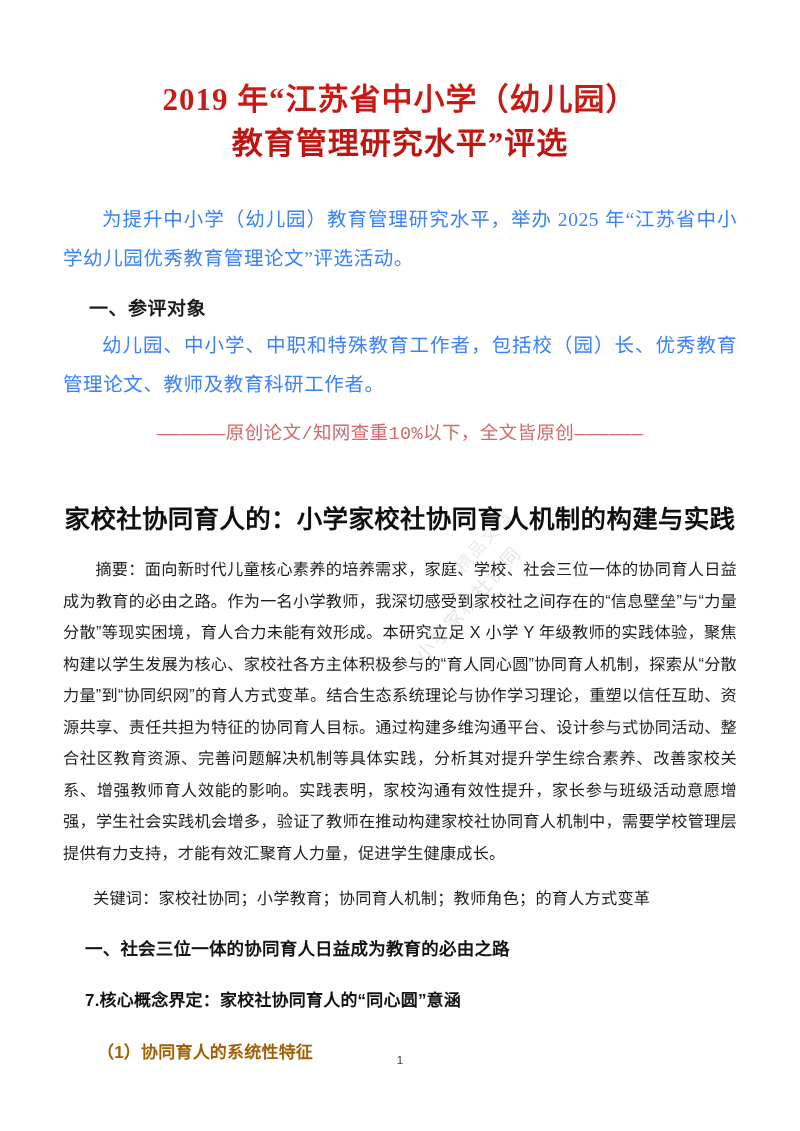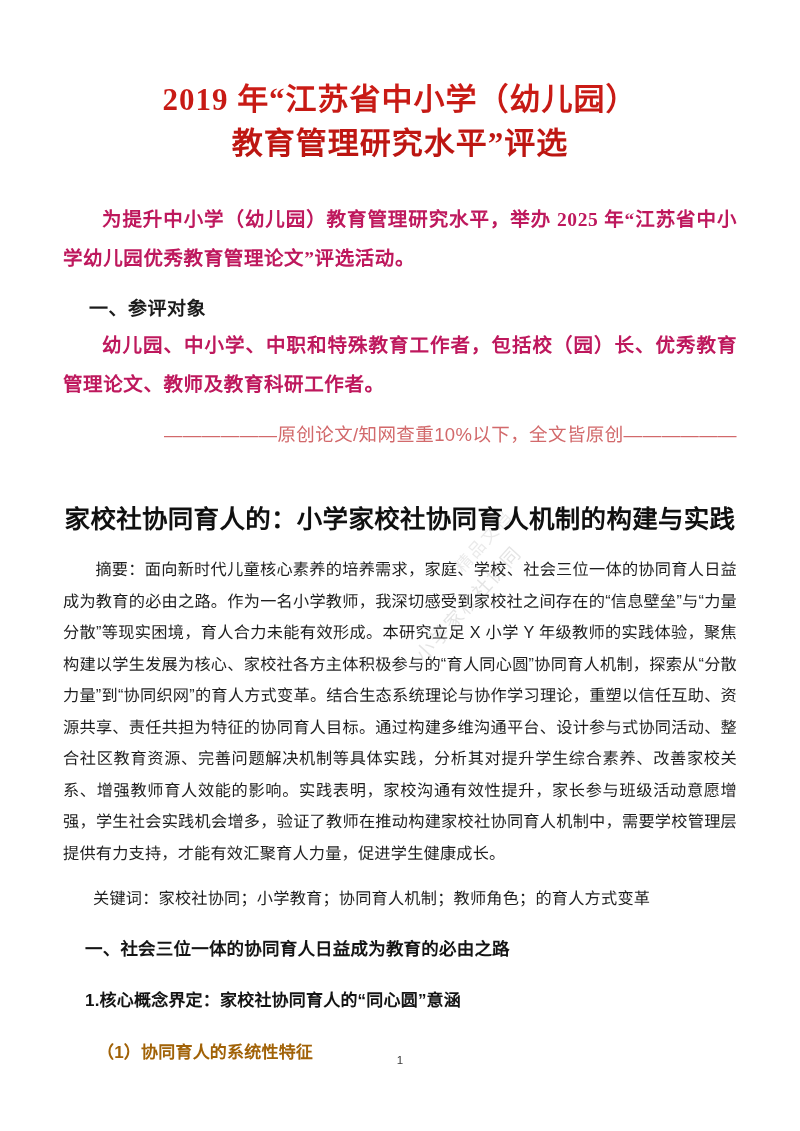--- a/index.html
+++ b/index.html
@@ -69,45 +69,44 @@
   }
   .doc-headline .hl-line { display: block; }
 
   
   .intro-para {
     margin: 0;
     padding-top: 34px;
     font-family: "Liberation Serif", "DejaVu Serif", serif;
     font-size: 19.5px;
     line-height: 39px;
-    color: #be185d;
+    color: #3b82f6;
     text-indent: 2em;
     text-align: justify;
     letter-spacing: 0.6px;
-    font-weight: bold;
   }
   .intro-para.tight { padding-top: 0; }
 
   .notice-heading {
     margin: 0;
     padding-top: 14px;
     padding-left: 26px;
     font-family: "Liberation Sans", "DejaVu Sans", sans-serif;
     font-weight: bold;
     font-size: 19px;
     line-height: 34px;
     color: #1b1b1b;
     letter-spacing: 0.5px;
   }
 
   .original-note {
     margin: 0;
     padding-top: 16px;
-    text-align: right;
-    font-family: Liberation Sans, sans-serif;
+    text-align: center;
+    font-family: Liberation Mono, monospace;
     font-size: 18.5px;
     line-height: 30px;
     color: #d2696b;
     letter-spacing: 0.4px;
   }
 
   
   .article-title {
     margin: 0;
     padding-top: 48px;
@@ -217,21 +216,21 @@
     <p class="original-note">——————原创论文/知网查重10%以下，全文皆原创——————</p>
 
     <h2 class="article-title">家校社协同育人的：小学家校社协同育人机制的构建与实践</h2>
 
     <p class="abstract-para">摘要：面向新时代儿童核心素养的培养需求，家庭、学校、社会三位一体的协同育人日益成为教育的必由之路。作为一名小学教师，我深切感受到家校社之间存在的“信息壁垒”与“力量分散”等现实困境，育人合力未能有效形成。本研究立足 X 小学 Y 年级教师的实践体验，聚焦构建以学生发展为核心、家校社各方主体积极参与的“育人同心圆”协同育人机制，探索从“分散力量”到“协同织网”的育人方式变革。结合生态系统理论与协作学习理论，重塑以信任互助、资源共享、责任共担为特征的协同育人目标。通过构建多维沟通平台、设计参与式协同活动、整合社区教育资源、完善问题解决机制等具体实践，分析其对提升学生综合素养、改善家校关系、增强教师育人效能的影响。实践表明，家校沟通有效性提升，家长参与班级活动意愿增强，学生社会实践机会增多，验证了教师在推动构建家校社协同育人机制中，需要学校管理层提供有力支持，才能有效汇聚育人力量，促进学生健康成长。</p>
 
     <p class="keywords-para">关键词：家校社协同；小学教育；协同育人机制；教师角色；的育人方式变革</p>
 
     <h3 class="h-level1">一、社会三位一体的协同育人日益成为教育的必由之路</h3>
 
-    <h4 class="h-level2">1.核心概念界定：家校社协同育人的“同心圆”意涵</h4>
+    <h4 class="h-level2">7.核心概念界定：家校社协同育人的“同心圆”意涵</h4>
 
     <h5 class="h-level3">（1）协同育人的系统性特征</h5>
 
   </div>
 
   <div class="page-footer">
     <span class="page-number">1</span>
   </div>
 
 </div>

